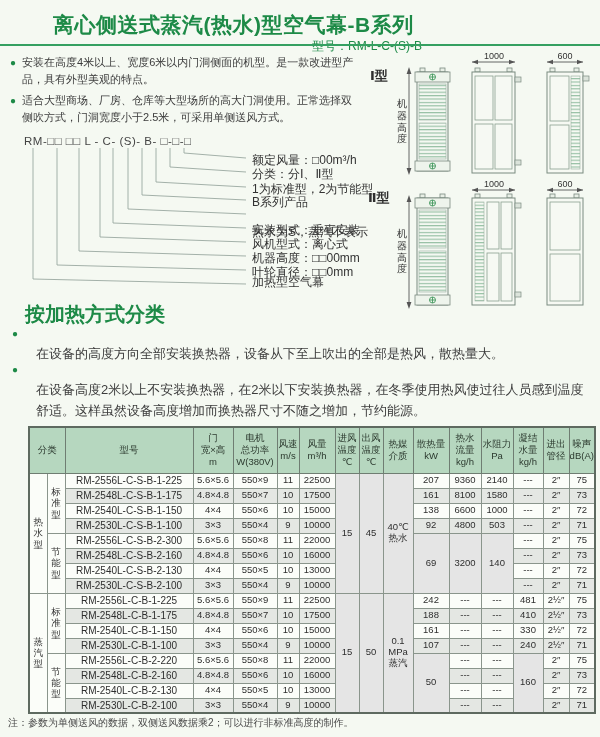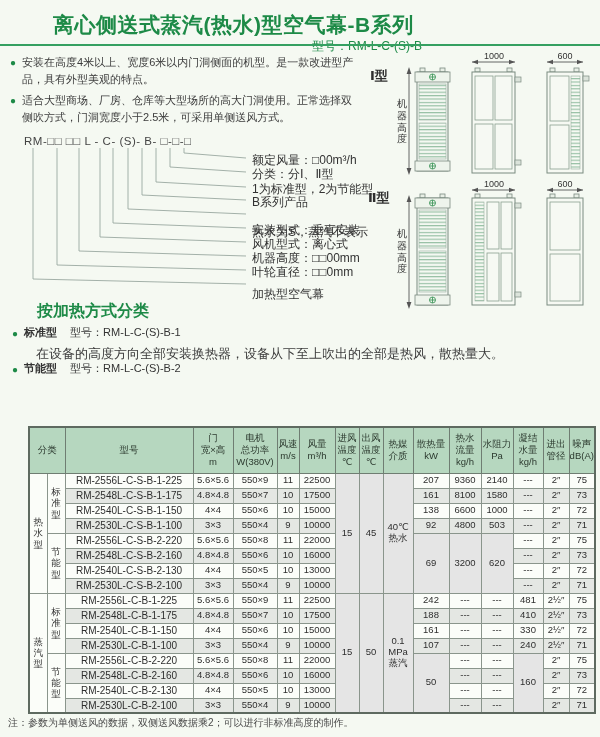--- a/index.html
+++ b/index.html
@@ -19,21 +19,21 @@
   .bullet-row{display:flex;gap:6px;font-size:11px;line-height:1.55;color:#3c3c3c;margin-bottom:4px;}
   .dot{color:var(--accent);font-size:10px;line-height:1.7;}
 
   .code{position:absolute;left:24px;top:135px;font-size:11.5px;color:#444;letter-spacing:.5px;white-space:nowrap;}
   .callout{position:absolute;left:252px;font-size:12px;color:#333;white-space:nowrap;}
   .leader-svg{position:absolute;left:14px;top:146px;}
 
   .diag-svg{position:absolute;left:358px;}
   .vtext{position:absolute;width:12px;font-size:10px;line-height:1.18;color:#333;word-break:break-all;text-align:center;}
 
-  .sec-head{position:absolute;left:37px;top:301px;font-size:16px;font-weight:700;color:var(--accent);}
+  .sec-head{position:absolute;left:25px;top:301px;font-size:20px;font-weight:700;color:var(--accent);}
   .heat-item{position:absolute;left:12px;width:578px;font-size:11px;color:#333;}
   .heat-item .head{display:flex;gap:6px;}
   .heat-item .type{font-weight:700;margin-right:10px;}
   .heat-desc{position:absolute;left:36px;width:552px;font-size:13px;line-height:1.65;color:#3c3c3c;}
 
   table{position:absolute;left:28px;top:426px;width:566px;border-collapse:collapse;table-layout:fixed;
         background:#fbfdf9;border:2px solid #5e6a60;}
   th{background:var(--th-bg);font-weight:400;font-size:9.5px;line-height:1.25;color:#2c3a2f;
      border:1px solid #6f7d72;white-space:pre-line;padding:1px 0;}
   thead tr{height:46px;}
@@ -83,21 +83,21 @@
   </svg>
   <div class="callout" style="top:152px">额定风量：□00m³/h</div>
   <div class="callout" style="top:166px">分类：分Ⅰ、Ⅱ型</div>
   <div class="callout" style="top:181px">1为标准型，2为节能型</div>
   <div class="callout" style="top:194px">B系列产品</div>
   <div class="callout" style="top:224px">热水为S，蒸汽不表示</div>
   <div class="callout" style="top:222px">安装型式：垂直安装</div>
   <div class="callout" style="top:236px">风机型式：离心式</div>
   <div class="callout" style="top:250px">机器高度：□□00mm</div>
   <div class="callout" style="top:264px">叶轮直径：□□0mm</div>
-  <div class="callout" style="top:286px">加热型空气幕</div>
+  <div class="callout" style="top:274px">加热型空气幕</div>
 
   <svg class="diag-svg" style="top:50px" width="242" height="130" viewBox="0 0 242 130">
     <defs>
       <pattern id="lv1" width="4" height="3.4" patternUnits="userSpaceOnUse">
         <line x1="0" y1="1.5" x2="30" y2="1.5" stroke="#7cb08f" stroke-width="0.9"></line>
       </pattern>
     </defs>
     <text x="12" y="30" font-size="13" font-weight="bold" fill="#2e2e2e">Ⅰ型</text>
 
     <line x1="51" y1="21" x2="51" y2="121" stroke="#555" stroke-width="0.9"></line>
@@ -191,36 +191,29 @@
     <rect x="189" y="18" width="36" height="107" fill="#f6f9f3" stroke="#7b8b80" stroke-width="1"></rect>
     <rect x="192" y="22" width="30" height="48" fill="none" stroke="#8aa08f" stroke-width="0.8"></rect>
     <rect x="192" y="74" width="30" height="47" fill="none" stroke="#8aa08f" stroke-width="0.8"></rect>
   </svg>
   <div class="vtext" style="left:396px;top:228px">机器高度</div>
 
   <div class="sec-head">按加热方式分类</div>
   <div class="heat-item" style="top:325px">
     <div class="head">
       <span class="dot">●</span>
-      <span>
-        <span class="type">标准型</span>
-        <span>型号：RM-L-C-(S)-B-1</span>
-      </span>
     </div>
   </div>
   <div class="heat-desc" style="top:343px">在设备的高度方向全部安装换热器，设备从下至上吹出的全部是热风，散热量大。</div>
   <div class="heat-item" style="top:361px">
     <div class="head">
       <span class="dot">●</span>
-      <span>
-        <span class="type">节能型</span>
-        <span>型号：RM-L-C-(S)-B-2</span>
-      </span>
     </div>
   </div>
+  <div class="heat-desc" style="top:379px">在设备高度2米以上不安装换热器，在2米以下安装换热器，在冬季使用热风使过往人员感到温度舒适。这样虽然设备高度增加而换热器尺寸不随之增加，节约能源。</div>
 
   <table>
     <colgroup>
       <col style="width:18px">
         <col style="width:18px">
         <col style="width:128px">
         <col style="width:40px">
       <col style="width:44px">
         <col style="width:22px">
         <col style="width:36px">
@@ -326,28 +319,28 @@
           <td>10000</td>
           <td>92</td>
           <td>4800</td>
           <td>503</td>
           <td>---</td>
           <td>2″</td>
           <td>71</td>
         </tr>
         <tr>
           <td rowspan="4" class="vcat">节能型</td>
-          <td class="model">RM-2556L-C-S-B-2-220</td>
+          <td class="model">RM-2556L-C-S-B-2-300</td>
           <td>5.6×5.6</td>
           <td>550×8</td>
           <td>11</td>
           <td>22000</td>
           <td rowspan="4" class="mg">69</td>
           <td rowspan="4" class="mg">3200</td>
-          <td rowspan="4" class="mg">620</td>
+          <td rowspan="4" class="mg">140</td>
           <td>---</td>
           <td>2″</td>
           <td>75</td>
         </tr>
         <tr class="alt">
           <td class="model">RM-2548L-C-S-B-2-160</td>
           <td>4.8×4.8</td>
           <td>550×6</td>
           <td>10</td>
           <td>16000</td>

